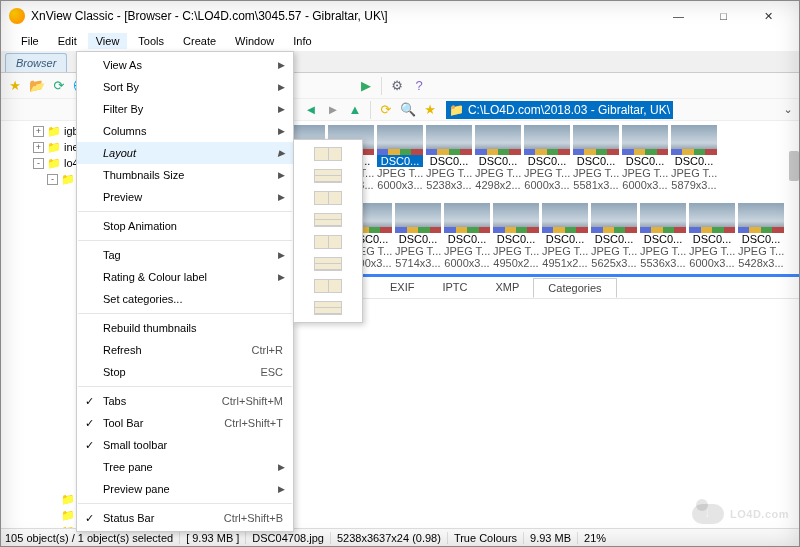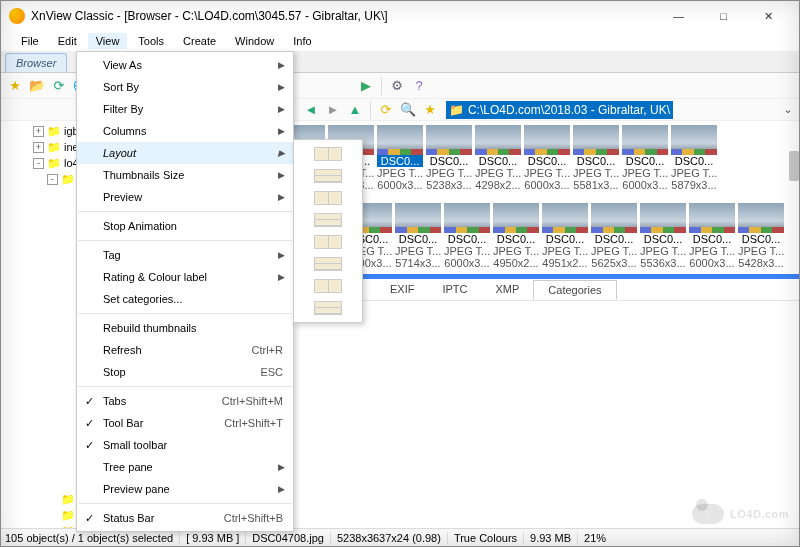--- a/index.html
+++ b/index.html
@@ -48,21 +48,21 @@
 .thumbs { padding: 4px 4px; display: flex; flex-wrap: wrap; gap: 3px; align-content: flex-start; overflow: hidden; }
 .th-col { width: 46px; display: flex; flex-direction: column; align-items: center; font-size: 9px; line-height: 1.1; }
 .th-img { width: 46px; height: 30px; background: linear-gradient(180deg,#8fa5b8 0%, #c9d4de 60%, #6a7b89 100%); position: relative; }
 .th-img .badge { position: absolute; bottom: 0; left: 0; right: 0; height: 6px; background: linear-gradient(90deg,#5b6fd6 25%,#e3b23c 25% 50%,#4aa04a 50% 75%,#b84747 75%); }
 .th-name { width: 46px; white-space: nowrap; overflow: hidden; text-align: center; }
 .th-name.sel { background: #006fc4; color: #fff; }
 .th-sub { color: #555; width: 46px; white-space: nowrap; overflow: hidden; text-align: center; }
 .th-gap { width: 100%; height: 6px; }
 
 
-.detail { border-top: 5px solid #3b82f6; }
+.detail { border-top: 3px solid #3b82f6; }
 .detail-tabs { display: flex; height: 22px; align-items: center; gap: 0; padding-left: 6px; border-bottom: 1px solid #e5e5e5;}
 .detail-tabs .dt { padding: 3px 14px; color: #444; }
 .detail-tabs .dt.active { border: 1px solid #ccc; border-bottom: 1px solid #fff; background: #fff; position: relative; top: 1px; }
 .detail-body { padding: 6px 10px; }
 .chk { display: flex; align-items: center; gap: 4px; height: 16px; }
 .chk input { width: 11px; height: 11px; }
 
 
 .status { position: absolute; bottom: 0; left: 0; right: 0; height: 18px; border-top: 1px solid #ddd; display: flex; align-items: center; padding: 0 4px; font-size: 11px; gap: 6px; background: #fafafa;}
 .status .cell { border-right: 1px solid #e0e0e0; padding-right: 6px; }

